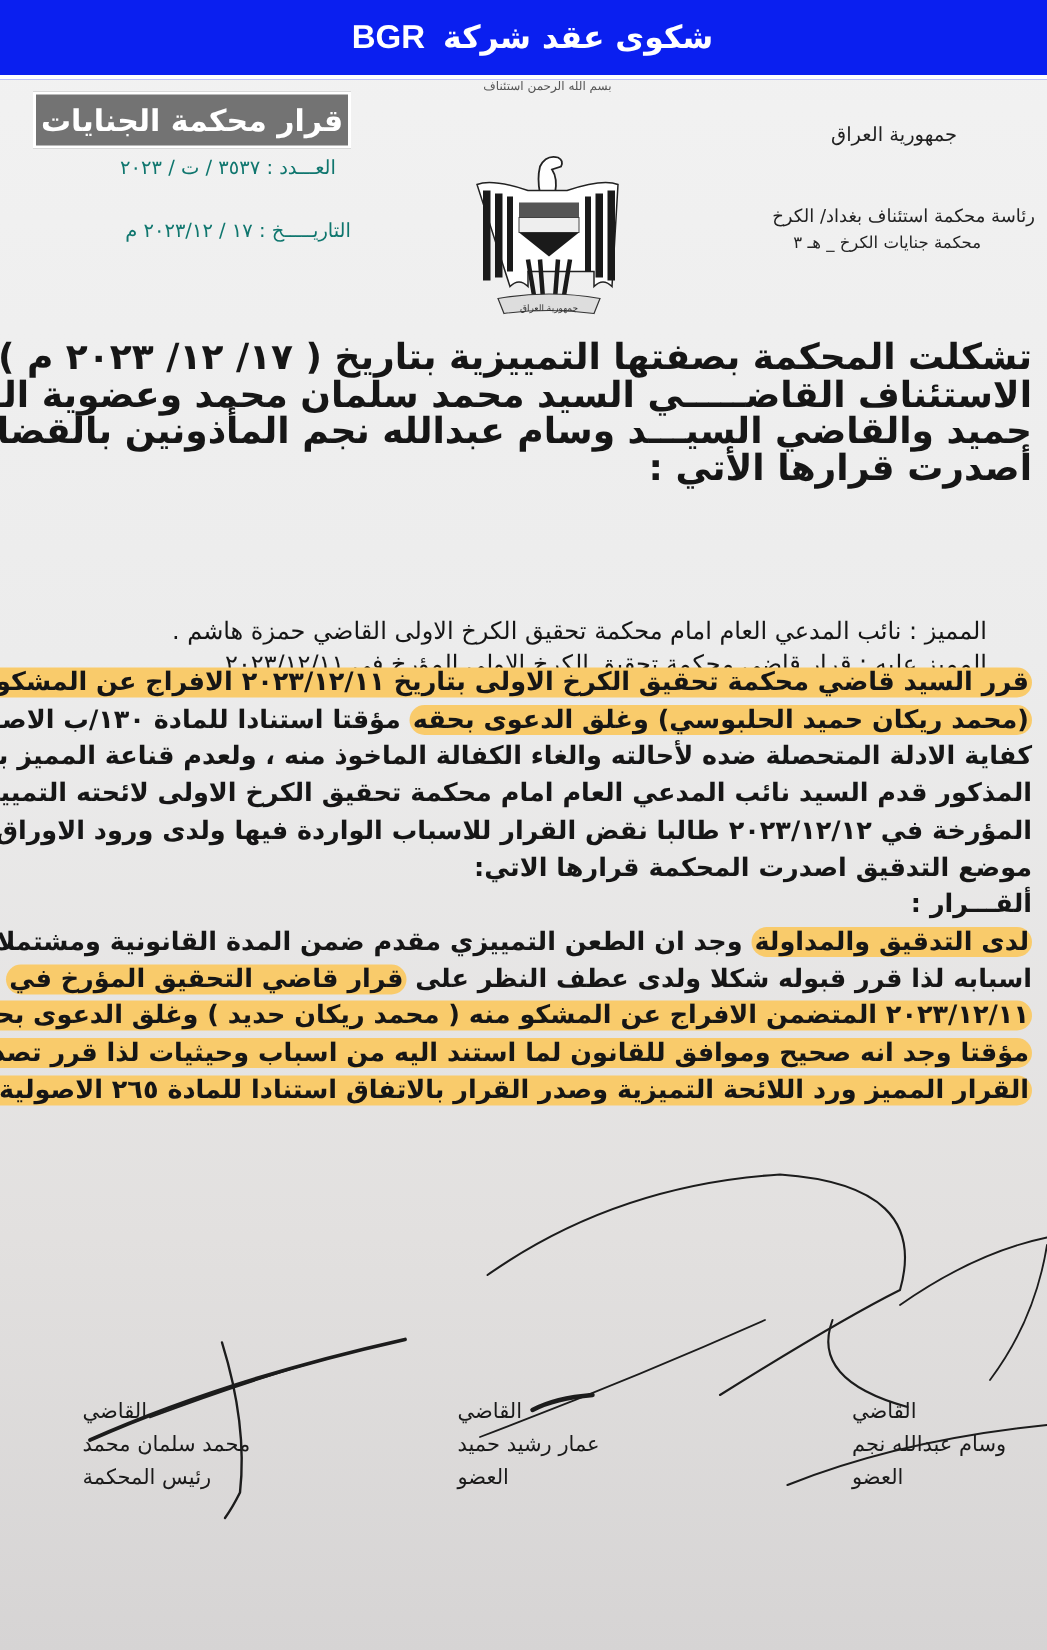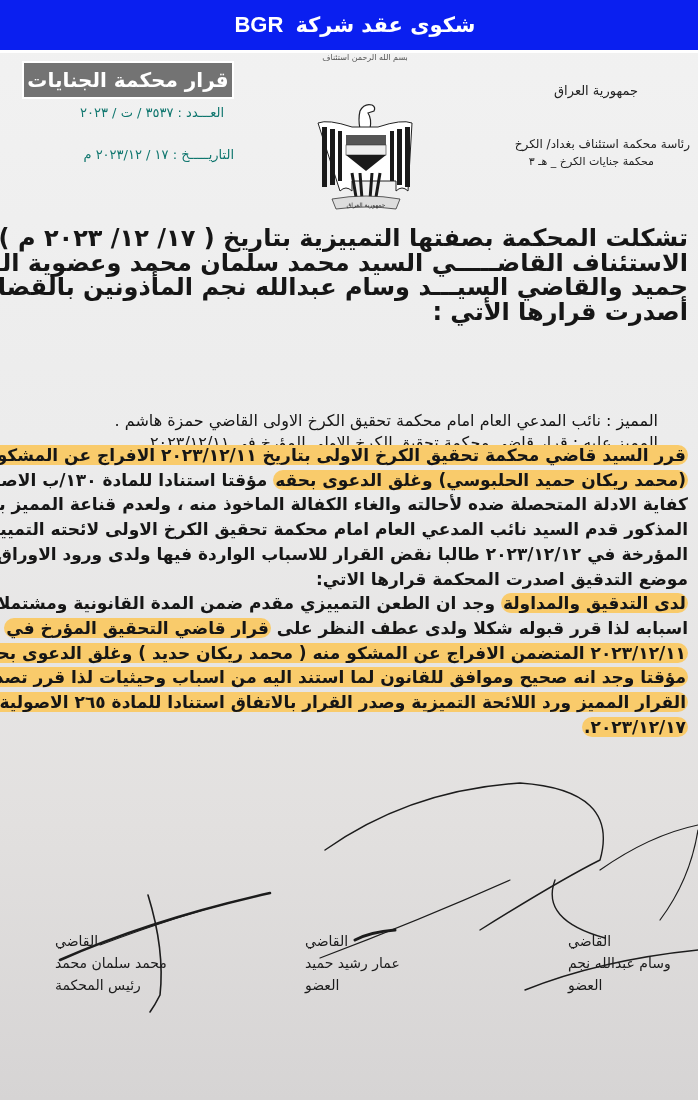--- a/index.html
+++ b/index.html
@@ -104,26 +104,26 @@
     <div>المميز عليه : قرار قاضي محكمة تحقيق الكرخ الاولى المؤرخ في ٢٠٢٣/١٢/١١.</div>
   </div>
 
   <div class="text-block body2">
     <span class="line"><span class="hl">قرر السيد قاضي محكمة تحقيق الكرخ الاولى بتاريخ ٢٠٢٣/١٢/١١ الافراج عن المشكو منه</span></span>
     <span class="line"><span class="hl">(محمد ريكان حميد الحلبوسي) وغلق الدعوى بحقه</span><span> مؤقتا استنادا للمادة ١٣٠/ب الاصولية لعدم</span></span>
     <span class="line">كفاية الادلة المتحصلة ضده لأحالته والغاء الكفالة الماخوذ منه  ، ولعدم قناعة المميز  بالقرار</span>
     <span class="line">المذكور قدم السيد نائب المدعي العام امام محكمة تحقيق الكرخ الاولى لائحته التمييزية</span>
     <span class="line">المؤرخة في ٢٠٢٣/١٢/١٢ طالبا نقض القرار للاسباب الواردة فيها ولدى ورود الاوراق ووضعها</span>
     <span class="line last">موضع التدقيق اصدرت المحكمة قرارها  الاتي:</span>
+    <span class="line last">ألقـــرار :</span>
     <span class="line"><span class="hl">لدى التدقيق والمداولة</span><span> وجد ان الطعن التمييزي مقدم ضمن المدة القانونية ومشتملا على</span></span>
     <span class="line"><span>اسبابه لذا قرر قبوله شكلا ولدى عطف النظر على </span><span class="hl">قرار قاضي التحقيق المؤرخ في</span></span>
     <span class="line"><span class="hl">٢٠٢٣/١٢/١١ المتضمن الافراج عن المشكو منه ( محمد ريكان حديد ) وغلق الدعوى بحقه</span></span>
     <span class="line"><span class="hl">مؤقتا وجد انه صحيح وموافق للقانون لما استند اليه من اسباب وحيثيات لذا قرر تصديق</span></span>
     <span class="line"><span class="hl">القرار المميز ورد اللائحة التميزية وصدر القرار بالاتفاق استنادا للمادة ٢٦٥ الاصولية في</span></span>
-    <span class="line last"><span class="hl">٢٠٢٣/١٢/١٧.</span></span>
   </div>
 
   <div class="sig s1">
     <div>القاضي</div>
     <div>محمد سلمان محمد</div>
     <div>رئيس المحكمة</div>
   </div>
   <div class="sig s2">
     <div>القاضي</div>
     <div>عمار رشيد حميد</div>

